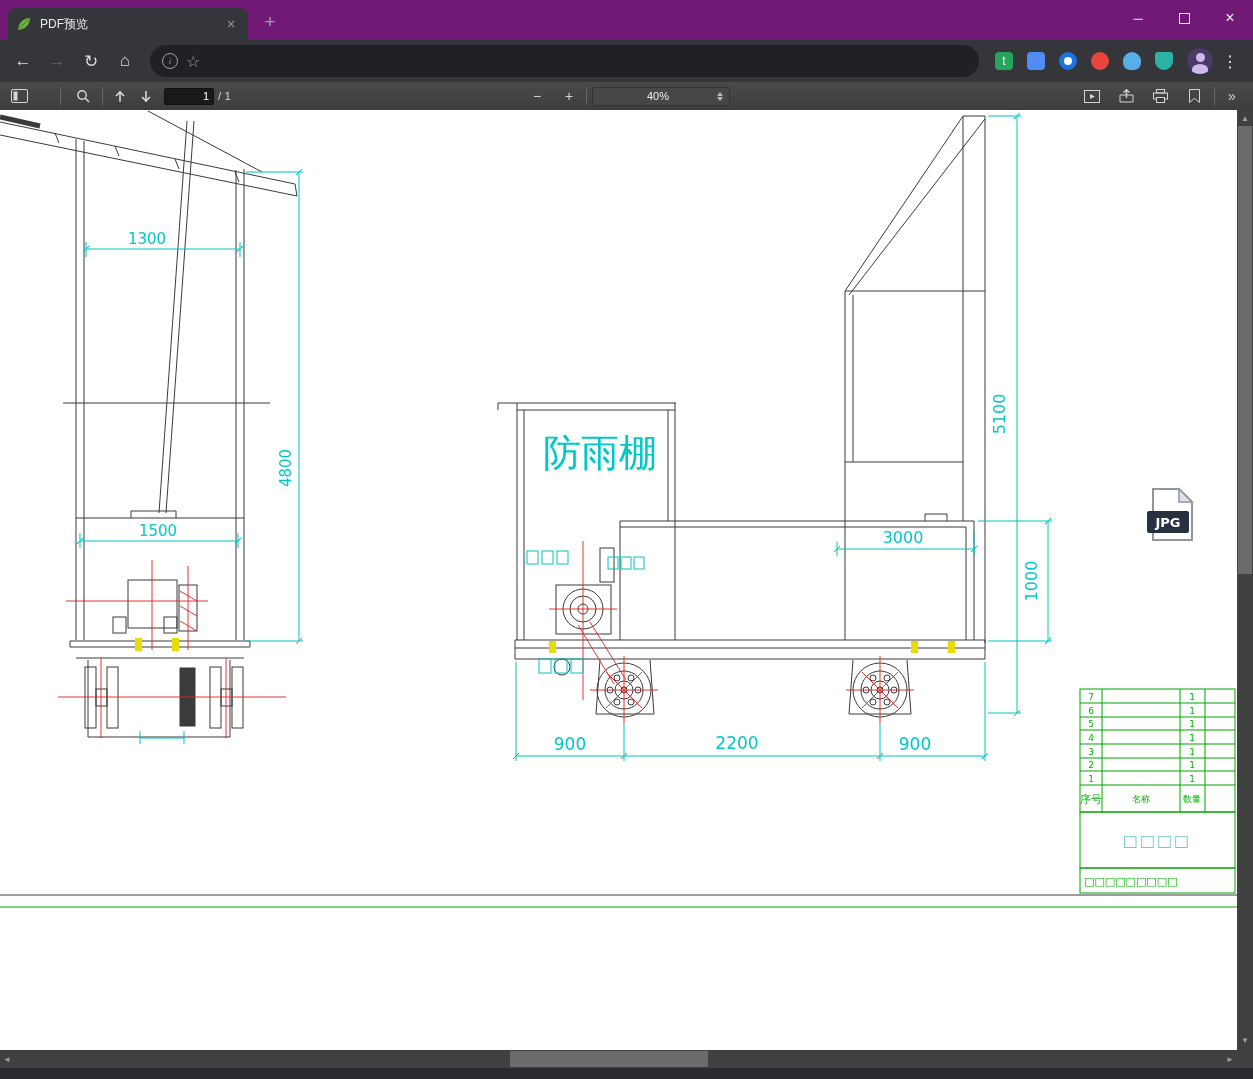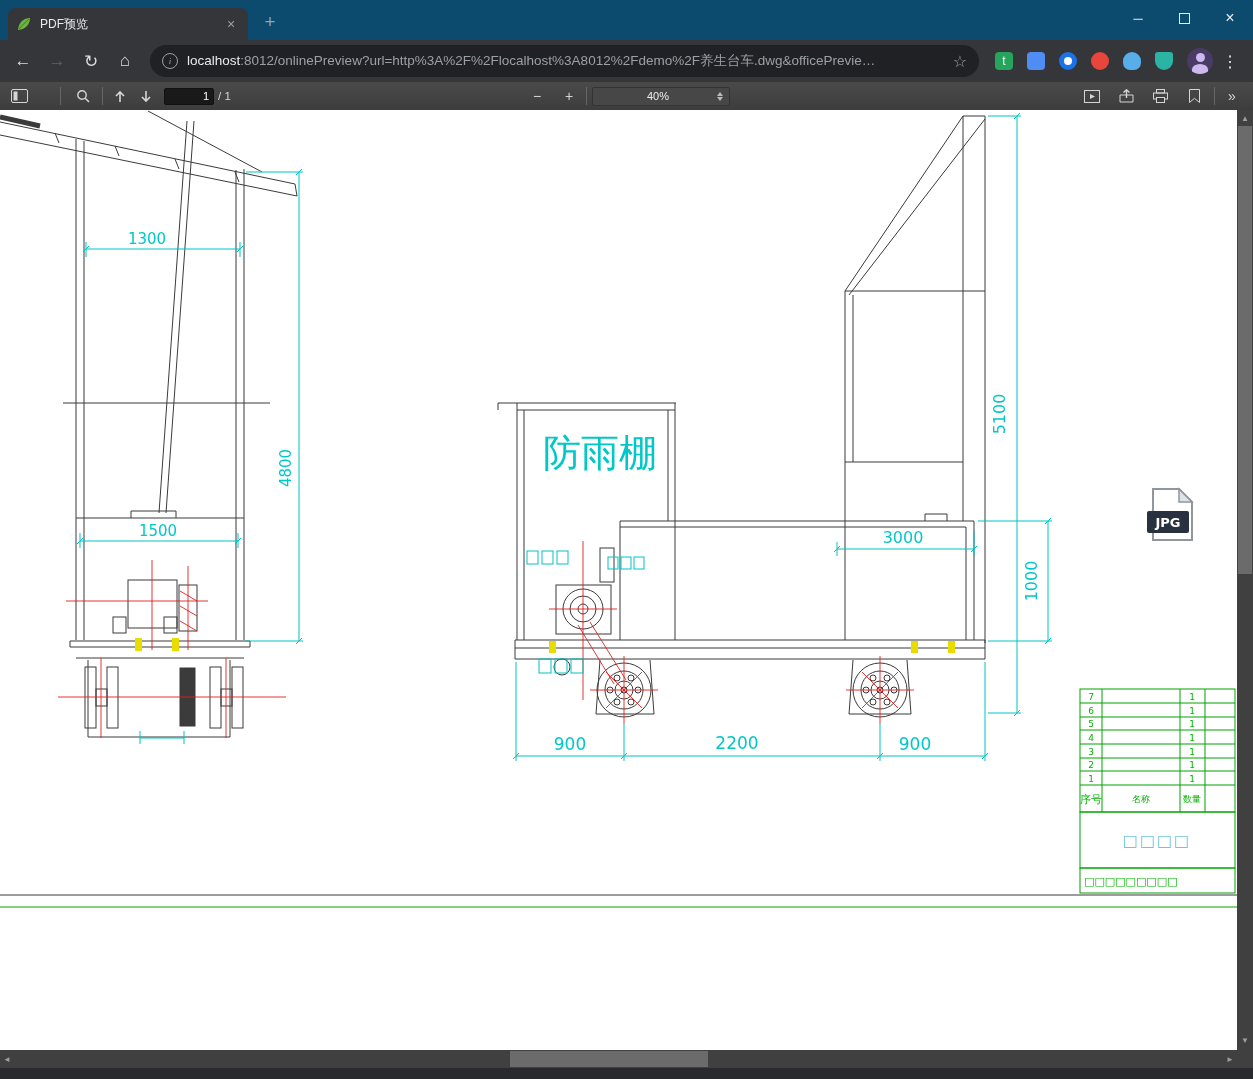--- a/index.html
+++ b/index.html
@@ -2,21 +2,21 @@
 <html><head>
 <meta charset="utf-8">
 <style>
   html,body{margin:0;padding:0;}
   body{
     width:1253px;height:1079px;position:relative;overflow:hidden;
     background:#202124;font-family:"Liberation Sans",sans-serif;
     -webkit-font-smoothing:antialiased;
   }
   
-  .titlebar{position:absolute;top:0;left:0;right:0;height:48px;background:#0c4a6e;}
+  .titlebar{position:absolute;top:0;left:0;right:0;height:48px;background:#701a75;}
   .tab{position:absolute;left:8px;top:8px;width:240px;height:32px;background:#35363a;
        border-radius:8px 8px 0 0;display:flex;align-items:center;padding:0 8px;box-sizing:border-box;}
   .tab-title{flex:1;margin-left:8px;color:#e8eaed;font-size:12px;white-space:nowrap;overflow:hidden;}
   .tab-close{color:#9aa0a6;font-size:14px;width:18px;height:18px;line-height:18px;text-align:center;border-radius:50%;}
   .new-tab{position:absolute;left:258px;top:10px;width:24px;height:24px;color:#9aa0a6;font-size:19px;
            display:flex;align-items:center;justify-content:center;}
   .win-controls{position:absolute;right:0;top:0;height:36px;display:flex;}
   .win-btn{width:46px;height:36px;display:flex;align-items:center;justify-content:center;color:#e8eaed;font-size:13px;}
   .win-max-box{width:9px;height:9px;border:1px solid #e8eaed;display:block;}
   
@@ -99,21 +99,20 @@
   </div>
 </div>
 
 <div class="toolbar">
   <div class="nav-btn">←</div>
   <div class="nav-btn disabled">→</div>
   <div class="nav-btn">↻</div>
   <div class="nav-btn">⌂</div>
   <div class="omnibox">
     <span class="info-icon">i</span>
-    <span class="url"><span class="host">localhost</span><span>:8012/onlinePreview?url=http%3A%2F%2Flocalhost%3A8012%2Fdemo%2F养生台车.dwg&amp;officePrevie…</span></span>
     <span class="star-btn">☆</span>
   </div>
   <div class="ext-group">
     <div class="ext ext1">t</div>
     <div class="ext ext2"></div>
     <div class="ext ext3"></div>
     <div class="ext ext4"></div>
     <div class="ext ext5"></div>
     <div class="ext ext6"></div>
   </div>

